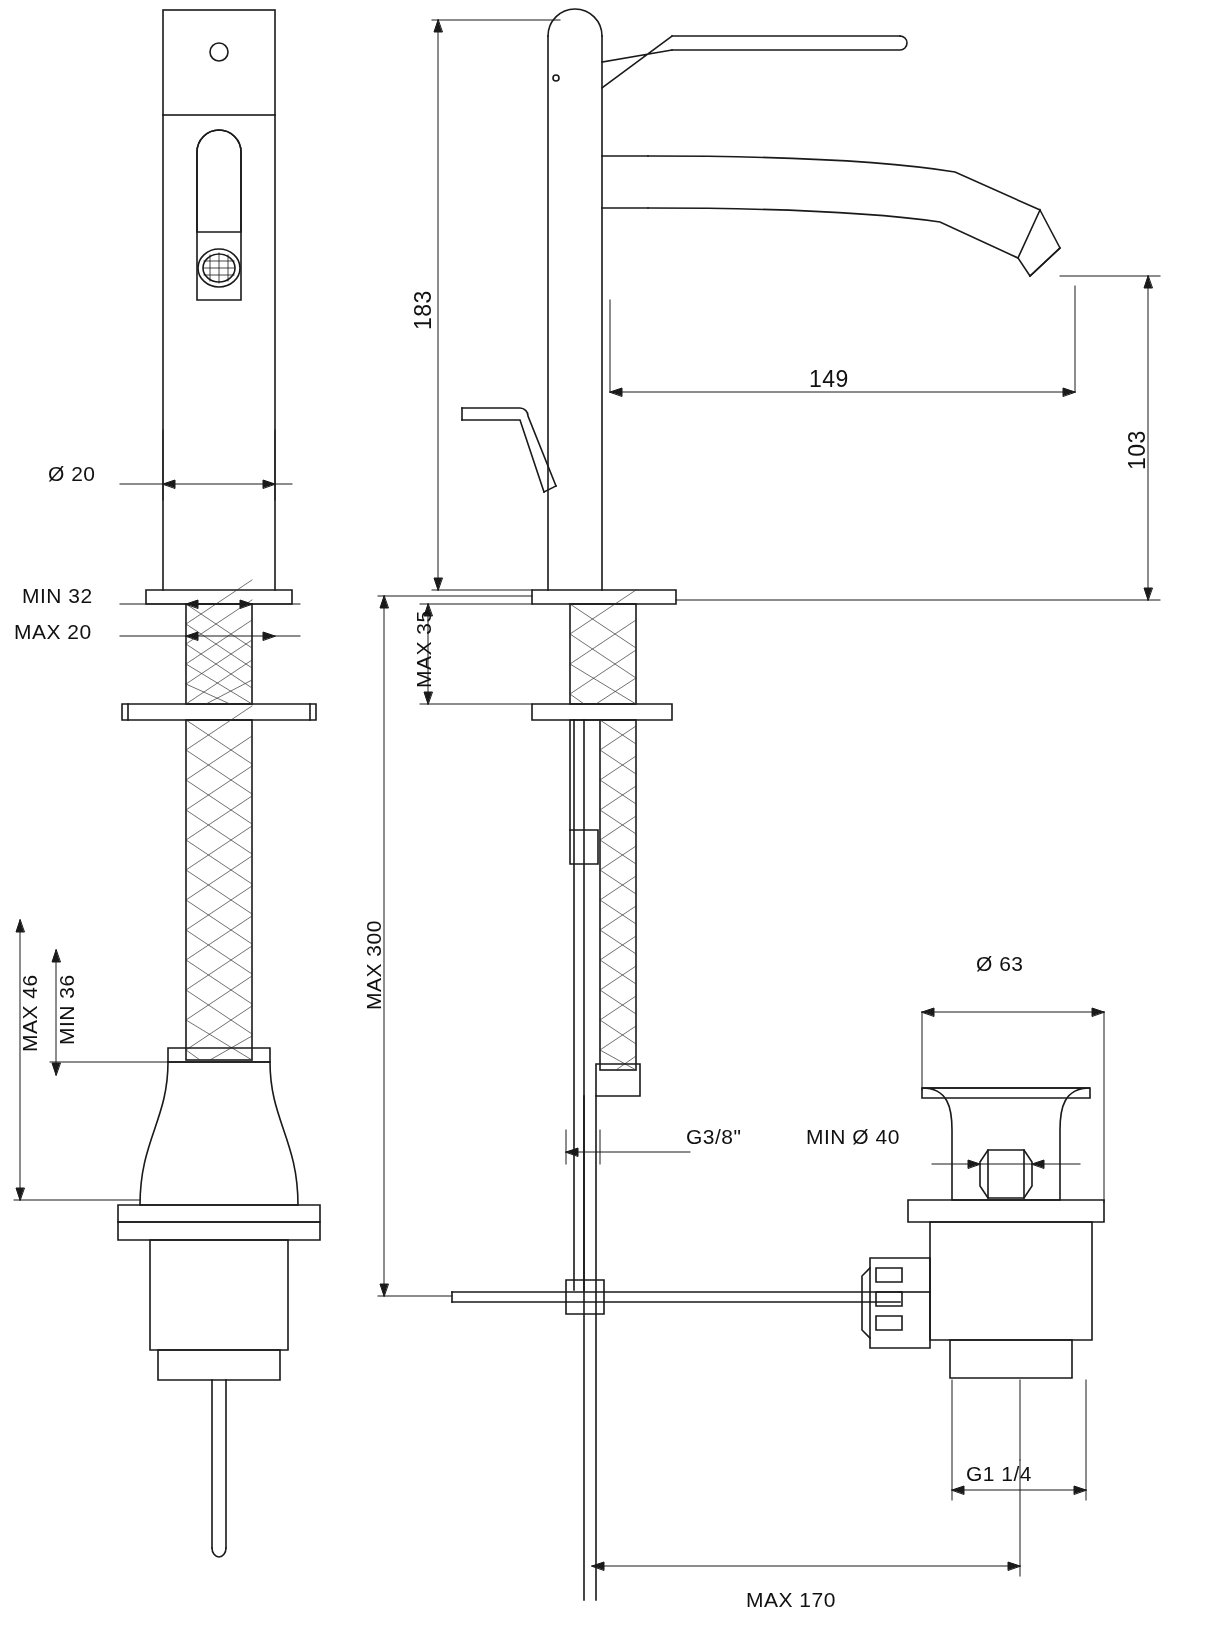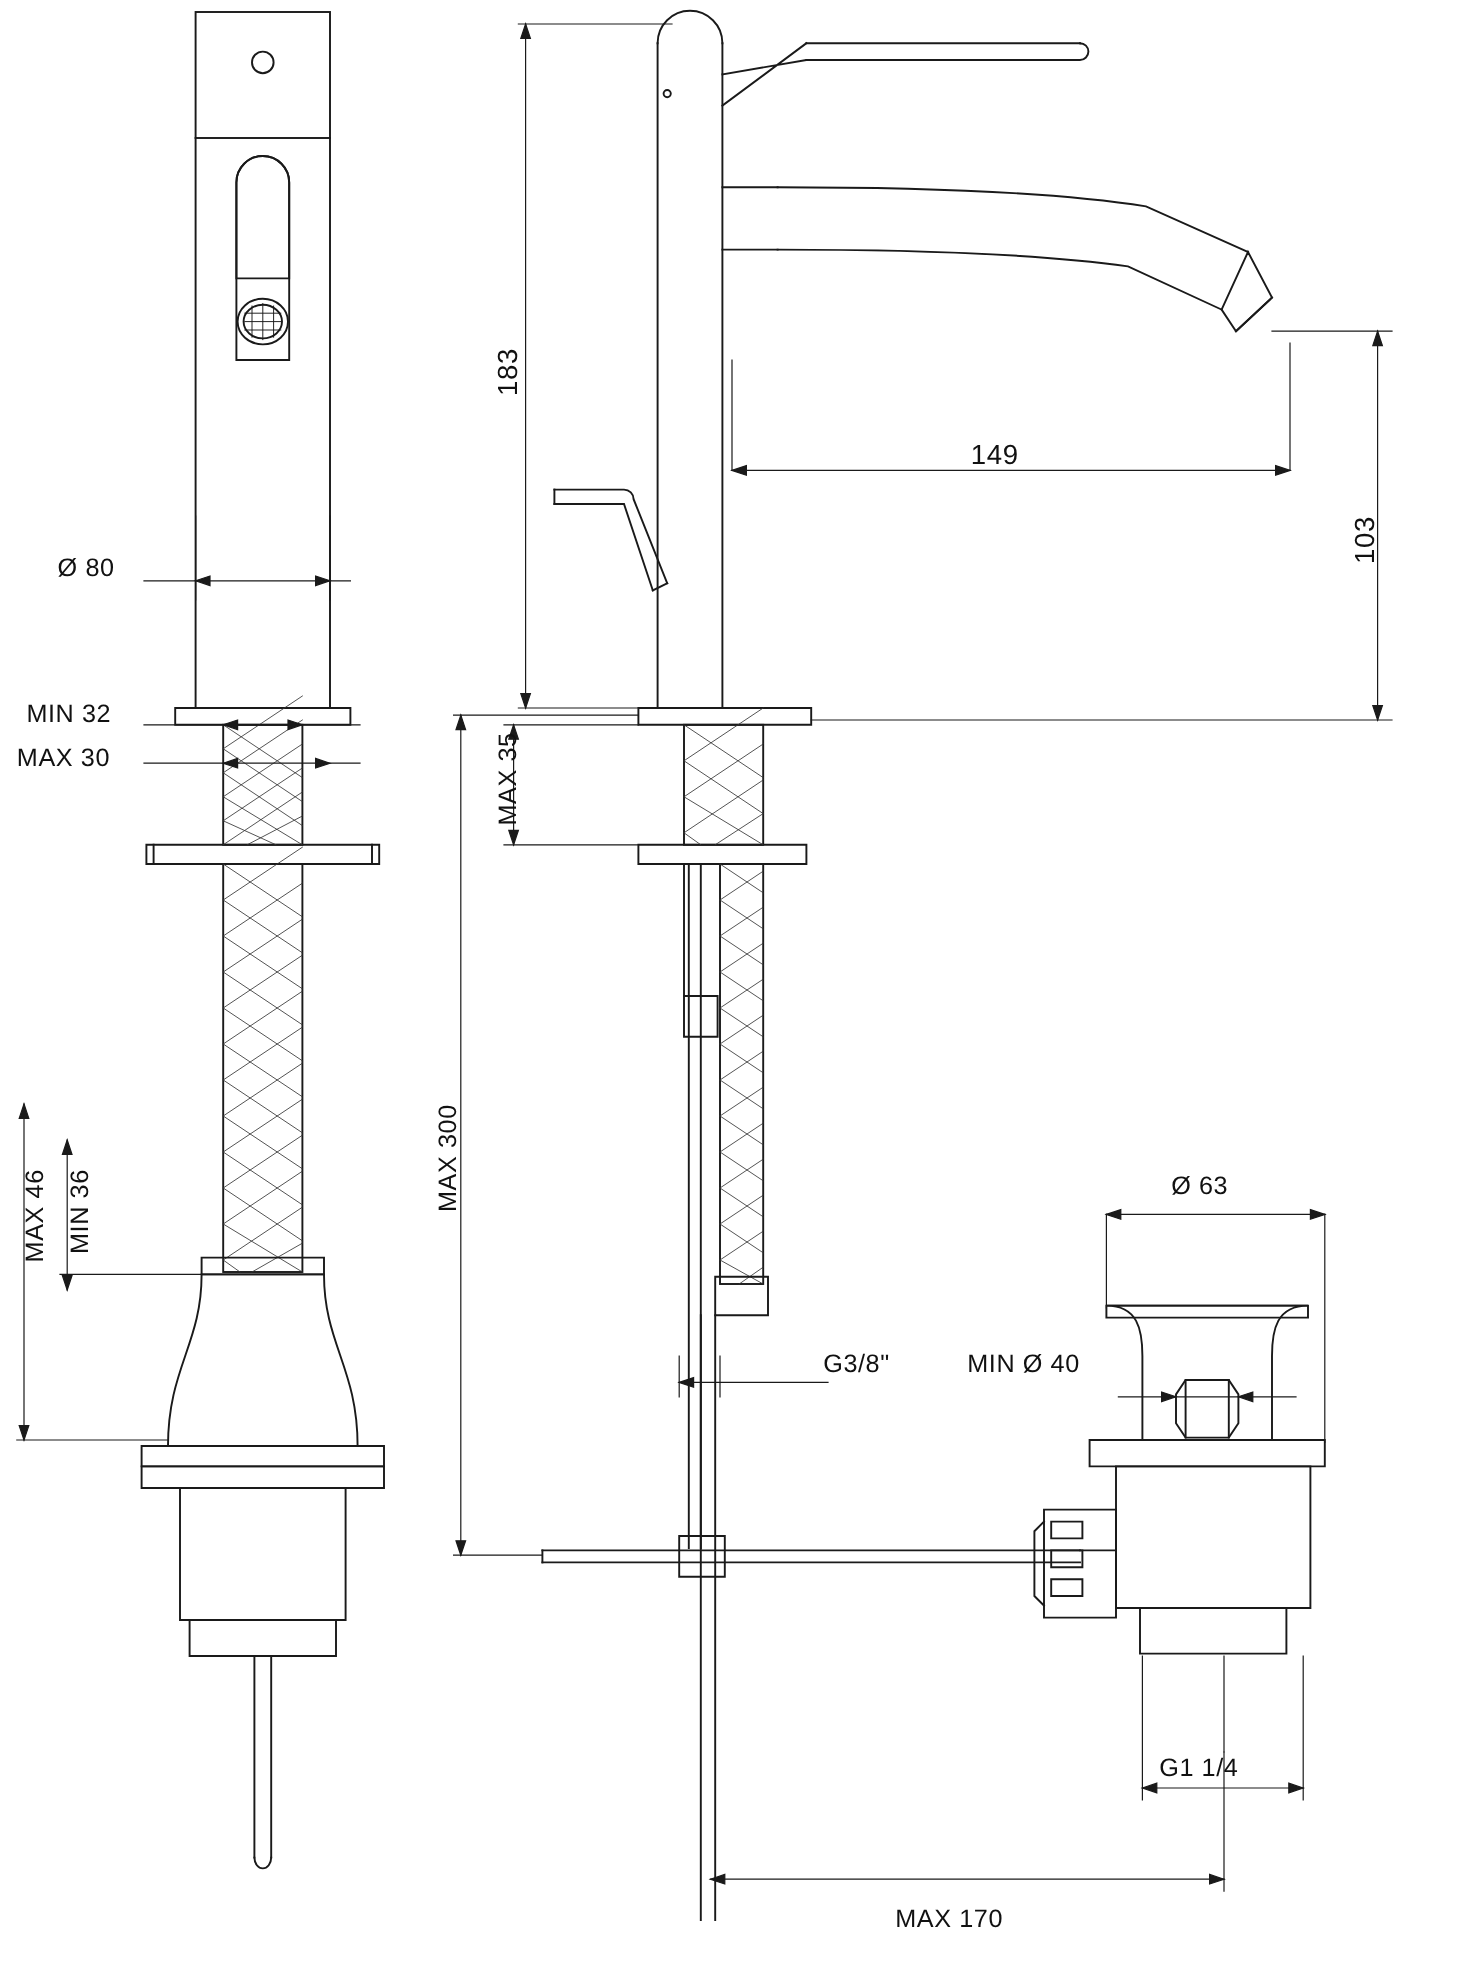--- a/index.html
+++ b/index.html
@@ -206,33 +206,33 @@
     </g>
     <g stroke-width="1">
       <path d="M592 1566 L1020 1566"></path>
       <path d="M592 1566 l12 -4 l0 8 Z" fill="#1a1a1a"></path>
       <path d="M1020 1566 l-12 -4 l0 8 Z" fill="#1a1a1a"></path>
       <path d="M1020 1460 L1020 1576"></path>
     </g>
   </g>
 </svg>
 
-<div class="dimtext" style="left:48px;top:462px;">Ø 80</div>
+<div class="dimtext" style="left:48px;top:462px;">Ø 20</div>
 <div class="dimtext" style="left:22px;top:584px;">MIN 32</div>
-<div class="dimtext" style="left:14px;top:620px;">MAX 30</div>
+<div class="dimtext" style="left:14px;top:620px;">MAX 20</div>
 
 <div class="dimtext vert" style="left:18px;top:1052px;transform:rotate(-90deg);">MAX 46</div>
 <div class="dimtext vert" style="left:55px;top:1045px;transform:rotate(-90deg);">MIN 36</div>
 
 <div class="dimtext vert" style="left:410px;top:330px;transform:rotate(-90deg);font-size:23px;">183</div>
 <div class="dimtext" style="left:809px;top:366px;font-size:23px;">149</div>
 <div class="dimtext vert" style="left:1124px;top:470px;transform:rotate(-90deg);font-size:23px;">103</div>
 
 <div class="dimtext vert" style="left:412px;top:688px;transform:rotate(-90deg);">MAX 35</div>
 <div class="dimtext vert" style="left:362px;top:1010px;transform:rotate(-90deg);">MAX 300</div>
 
 <div class="dimtext" style="left:686px;top:1125px;">G3/8"</div>
 <div class="dimtext" style="left:806px;top:1125px;">MIN Ø  40</div>
-<div class="dimtext" style="left:976px;top:977px;">Ø 63</div>
+<div class="dimtext" style="left:976px;top:952px;">Ø 63</div>
 <div class="dimtext" style="left:966px;top:1462px;">G1 1/4</div>
 <div class="dimtext" style="left:746px;top:1540px;margin-top:48px;">MAX 170</div>
 
 </div>
 
 </body></html>

